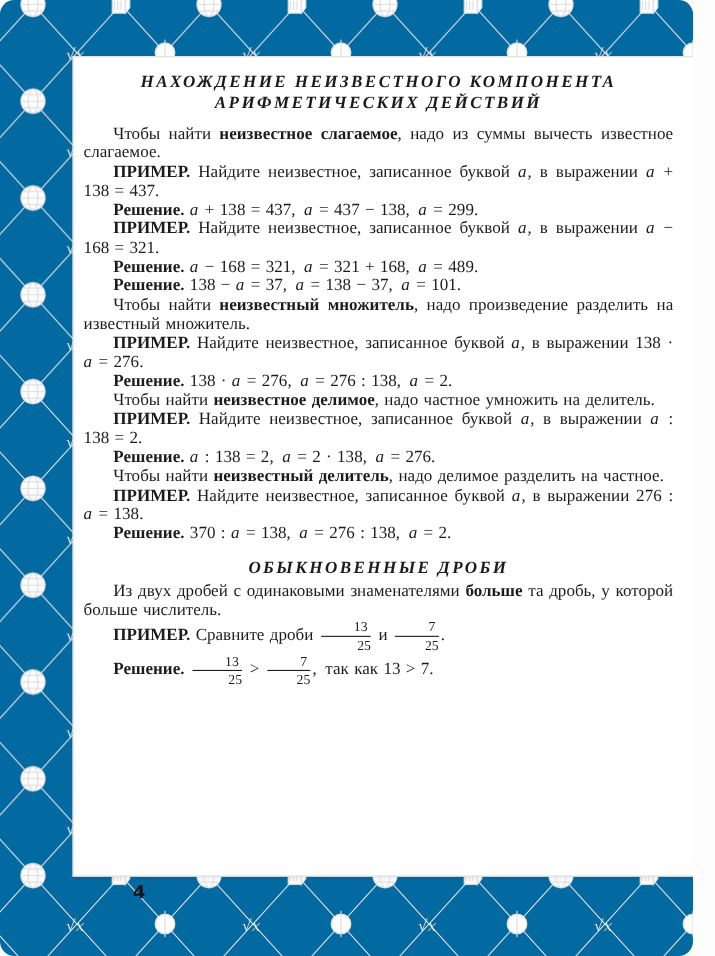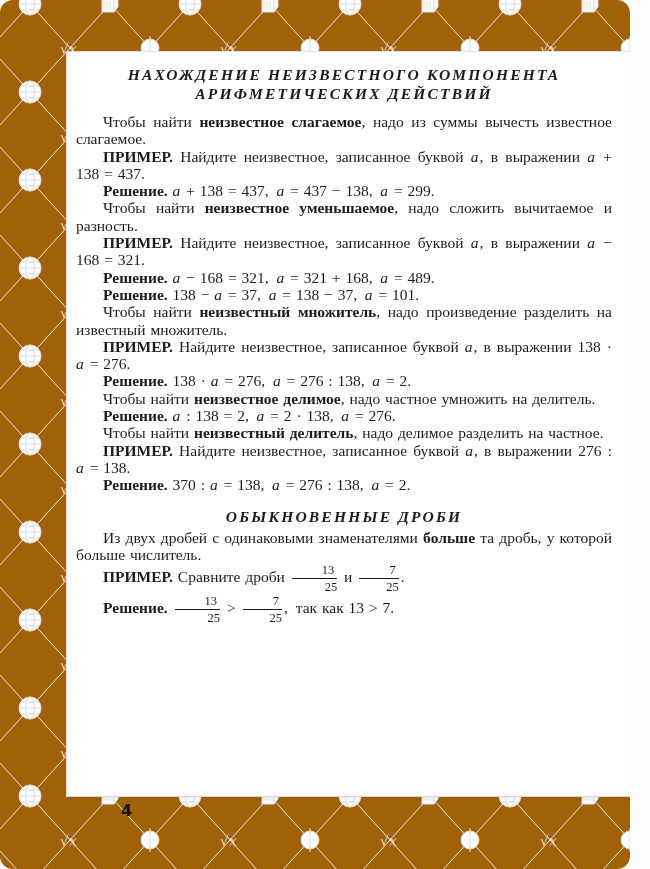--- a/index.html
+++ b/index.html
@@ -3,21 +3,21 @@
 <meta charset="utf-8">
 <style>
   html,body { margin:0; padding:0; }
   body {
     width:650px; height:869px;
     font-family:"Liberation Serif", serif;
     background:#fdfdfd;
   }
   .canvas {
     position:relative; width:630px; height:869px;
-    overflow:hidden; background:#a16207;border-radius:13px;
+    overflow:hidden; background:#0369a1;border-radius:13px;
   }
   svg.bg { position:absolute; left:0; top:0; }
   .page {
     position:absolute; left:66px; top:51px;
     width:579px; height:746px;
     box-sizing:border-box;
     background:#ffffff;
     border:1px solid #e2e2e2;
     border-right-color:#d8d8d8;
     border-bottom-color:#d8d8d8;
@@ -117,28 +117,28 @@
 
   <div class="page">
     <div id="content">
         <div class="section-title">
           <span class="tl">НАХОЖДЕНИЕ  НЕИЗВЕСТНОГО  КОМПОНЕНТА</span>
           <span class="tl">АРИФМЕТИЧЕСКИХ  ДЕЙСТВИЙ</span>
         </div>
         <p class="para rule"><span>Чтобы найти </span><span class="b">неизвестное слагаемое</span><span>, надо из суммы вычесть извест­ное слагаемое.</span></p>
         <p class="para example"><span class="b">ПРИМЕР.</span><span> Найдите неизвестное, записанное буквой </span><span class="i">a</span><span>, в выражении </span><span class="i">a</span><span> + 138 = 437.</span></p>
         <p class="para solution"><span class="b">Решение.</span><span> </span><span class="i">a</span><span> + 138 = 437, </span><span class="i">a</span><span> = 437 − 138, </span><span class="i">a</span><span> = 299.</span></p>
-        <p class="para rule"><span>Чтобы найти </span><span class="b">неизвестное уменьшаемое</span><span>, надо сложить вычитаемое и разность.</span></p>
         <p class="para example"><span class="b">ПРИМЕР.</span><span> Найдите неизвестное, записанное буквой </span><span class="i">a</span><span>, в выражении </span><span class="i">a</span><span> − 168 = 321.</span></p>
         <p class="para solution"><span class="b">Решение.</span><span> </span><span class="i">a</span><span> − 168 = 321, </span><span class="i">a</span><span> = 321 + 168, </span><span class="i">a</span><span> = 489.</span></p>
         <p class="para solution"><span class="b">Решение.</span><span> 138 − </span><span class="i">a</span><span> = 37, </span><span class="i">a</span><span> = 138 − 37, </span><span class="i">a</span><span> = 101.</span></p>
         <p class="para rule"><span>Чтобы найти </span><span class="b">неизвестный множитель</span><span>, надо произведение разделить на известный множитель.</span></p>
         <p class="para example"><span class="b">ПРИМЕР.</span><span> Найдите неизвестное, записанное буквой </span><span class="i">a</span><span>, в выражении 138 · </span><span class="i">a</span><span> = 276.</span></p>
         <p class="para solution"><span class="b">Решение.</span><span> 138 · </span><span class="i">a</span><span> = 276, </span><span class="i">a</span><span> = 276 : 138, </span><span class="i">a</span><span> = 2.</span></p>
         <p class="para rule"><span>Чтобы найти </span><span class="b">неизвестное делимое</span><span>, надо частное умножить на дели­тель.</span></p>
+        <p class="para example"><span class="b">ПРИМЕР.</span><span> Найдите неизвестное, записанное буквой </span><span class="i">a</span><span>, в выражении </span><span class="i">a</span><span> : 138 = 2.</span></p>
         <p class="para solution"><span class="b">Решение.</span><span> </span><span class="i">a</span><span> : 138 = 2, </span><span class="i">a</span><span> = 2 · 138, </span><span class="i">a</span><span> = 276.</span></p>
         <p class="para rule"><span>Чтобы найти </span><span class="b">неизвестный делитель</span><span>, надо делимое разделить на частное.</span></p>
         <p class="para example"><span class="b">ПРИМЕР.</span><span> Найдите неизвестное, записанное буквой </span><span class="i">a</span><span>, в выражении 276 : </span><span class="i">a</span><span> = 138.</span></p>
         <p class="para solution"><span class="b">Решение.</span><span> 370 : </span><span class="i">a</span><span> = 138, </span><span class="i">a</span><span> = 276 : 138, </span><span class="i">a</span><span> = 2.</span></p>
         <div class="section-title second">
           <span class="tl">ОБЫКНОВЕННЫЕ  ДРОБИ</span>
         </div>
         <p class="para rule"><span>Из двух дробей с одинаковыми знаменателями </span><span class="b">больше</span><span> та дробь, у которой больше числитель.</span></p>
         <p class="para example"><span class="b">ПРИМЕР.</span><span> Сравните дроби </span><span class="frac"><span class="num">13</span><span class="den">25</span></span><span> и </span><span class="frac"><span class="num">7</span><span class="den">25</span></span><span>.</span></p>
         <p class="para solution"><span class="b">Решение.</span><span> </span><span class="frac"><span class="num">13</span><span class="den">25</span></span><span> &gt; </span><span class="frac"><span class="num">7</span><span class="den">25</span></span><span>, так как 13 &gt; 7.</span></p>

